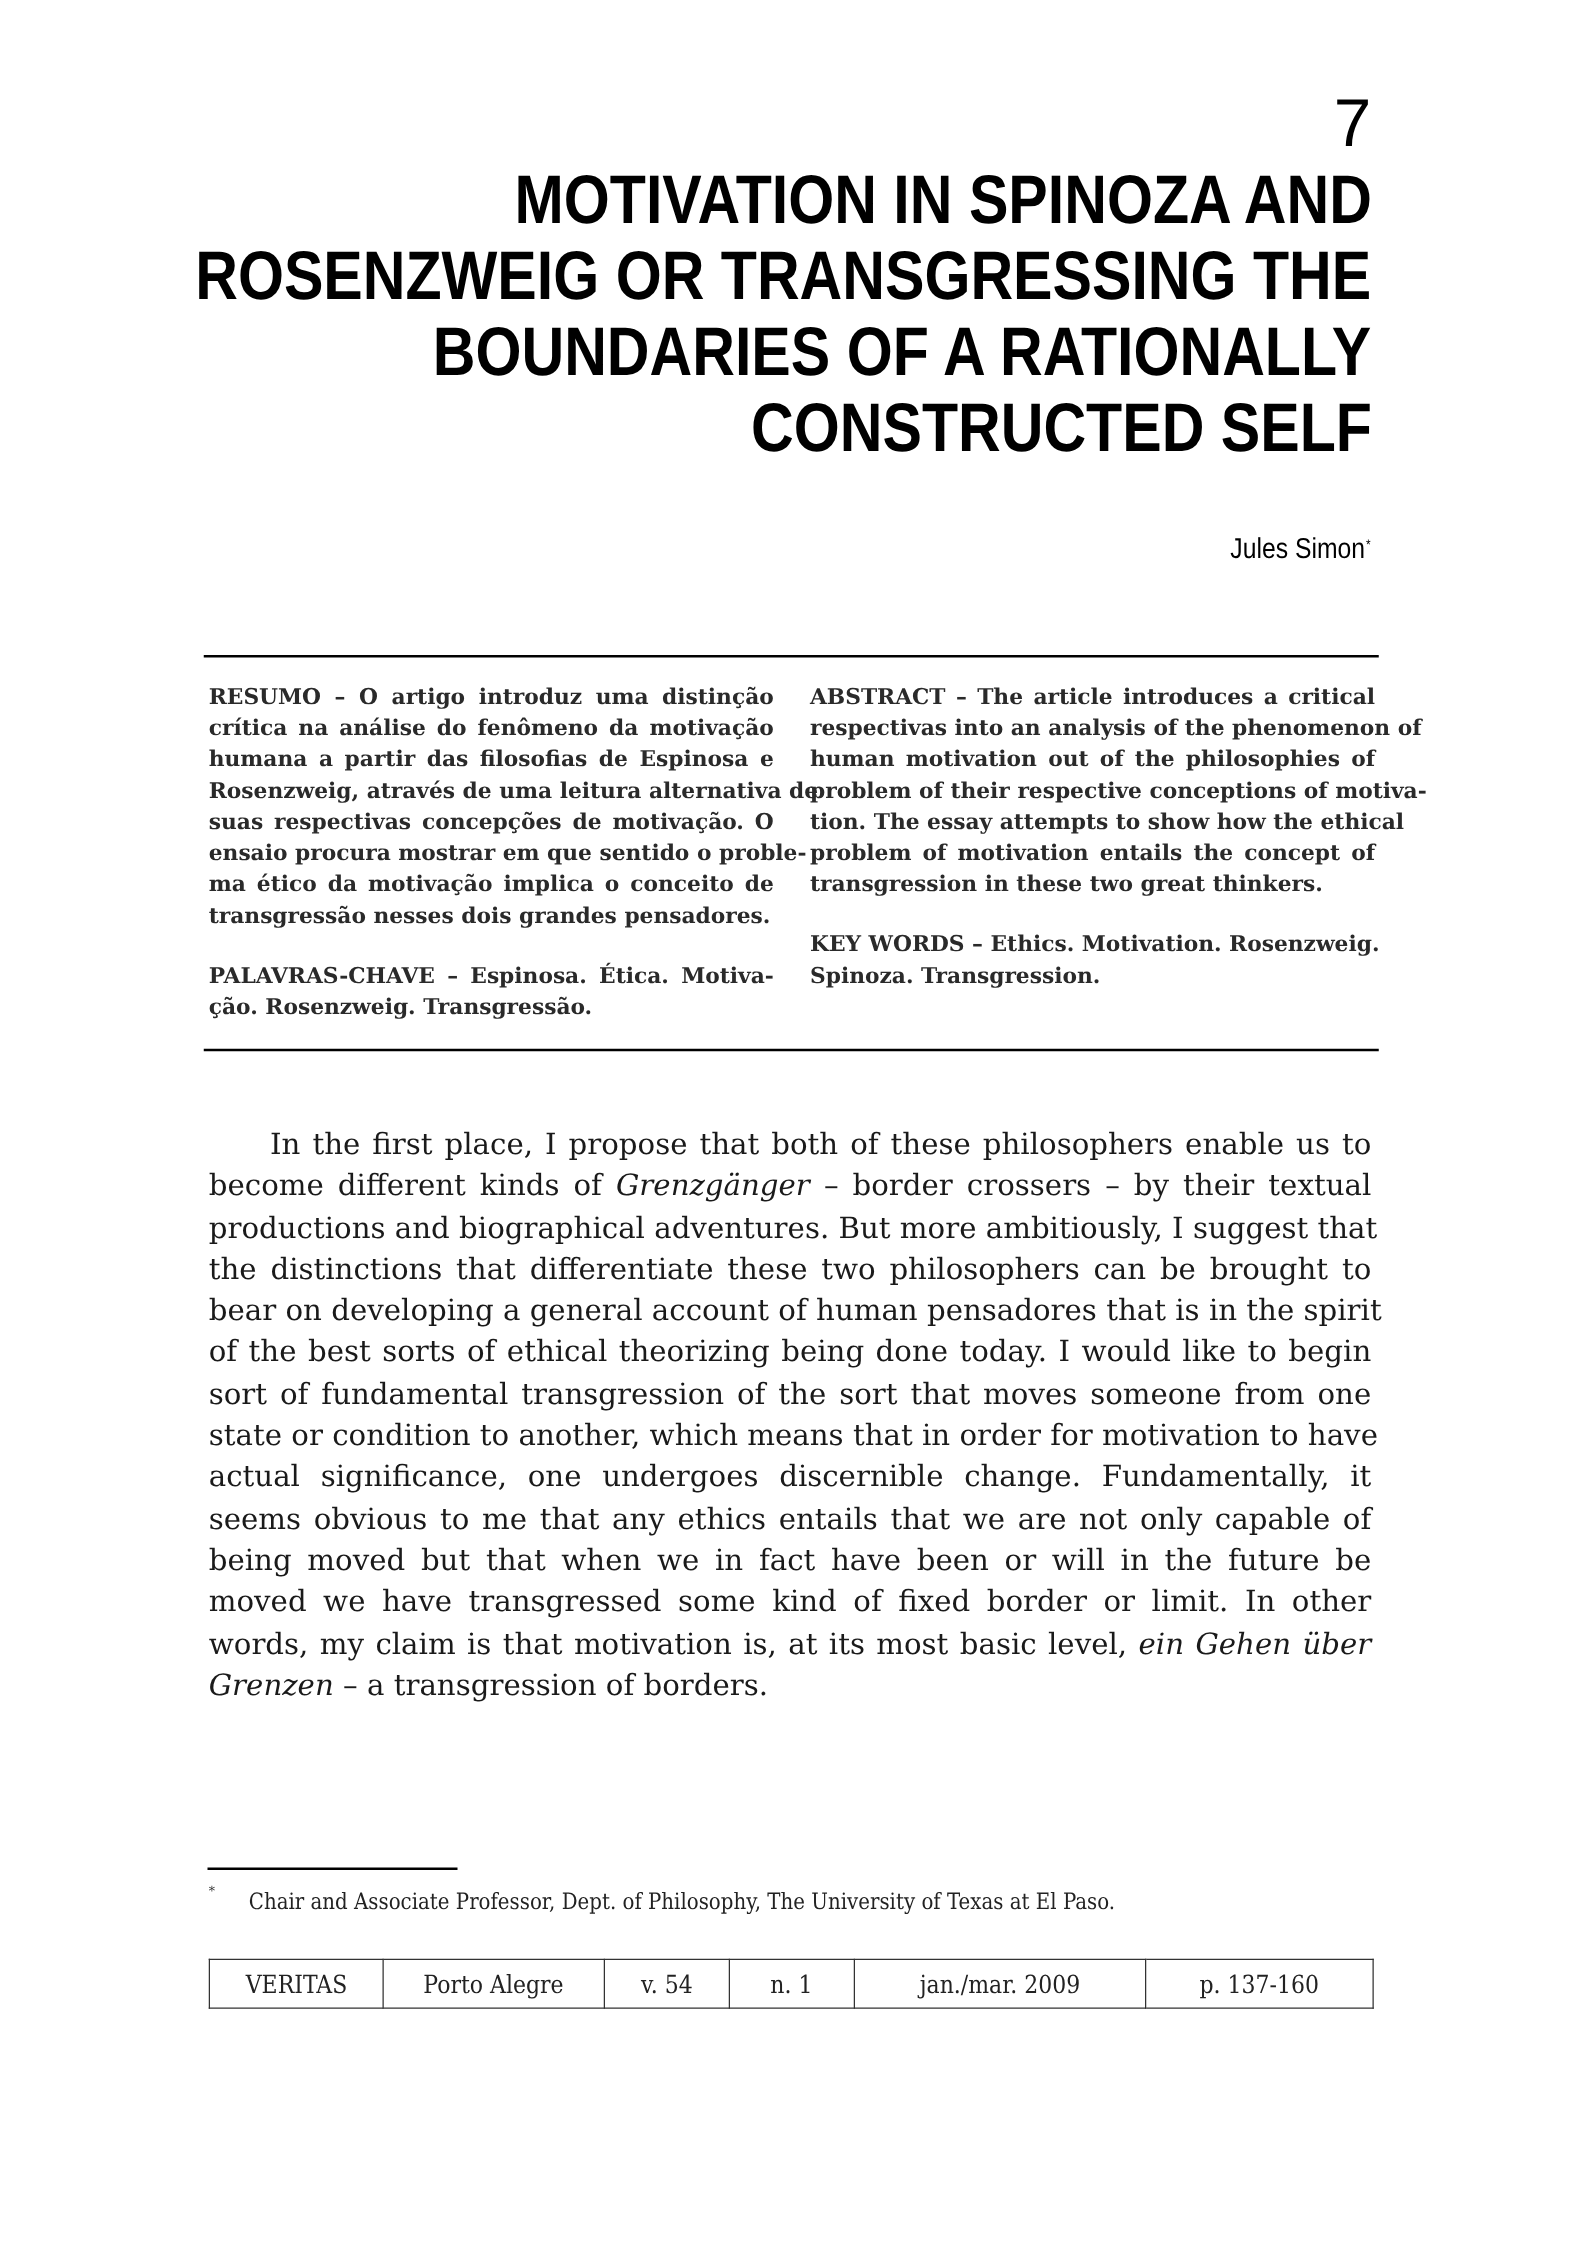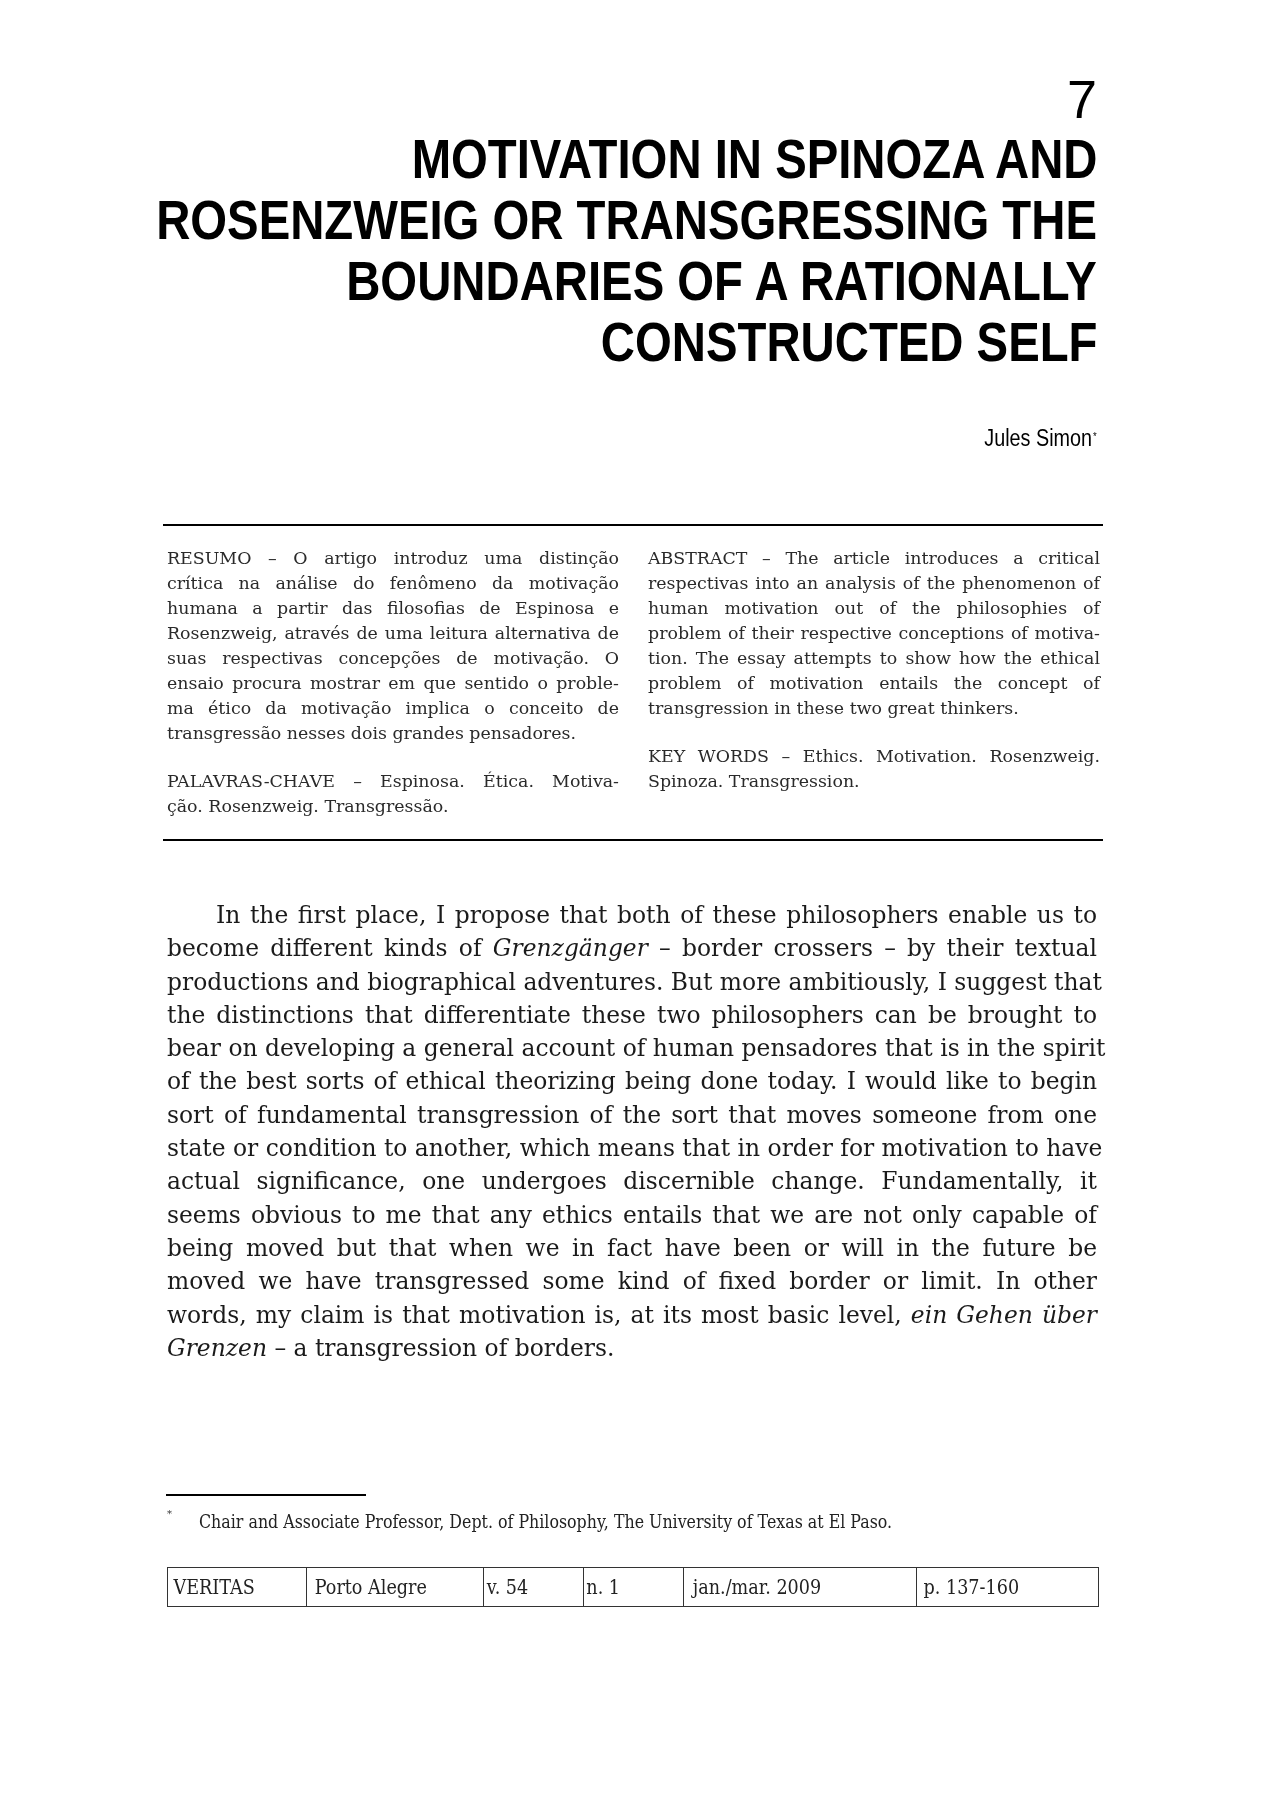--- a/index.html
+++ b/index.html
@@ -20,39 +20,39 @@
   #author sup { font-size: 11px; vertical-align: top; position: relative; top: -2px; margin-left: 1px; }
 
   
   .rule { position: absolute; background: #000; }
   #abstract-top-rule { left: 163px; width: 940px; top: 524px; height: 2px; }
   #abstract-bottom-rule { left: 163px; width: 940px; top: 839px; height: 2px; }
 
   .abs-col { position: absolute; width: 452px; font-size: 17.4px; line-height: 25px; color: #2a2a2a; }
   #resumo-col { left: 167px; top: 546px; }
   #abstract-col { left: 648px; top: 546px; }
-  .abs-col .ln { display: block; text-align: justify; text-align-last: justify; white-space: nowrap; height: 25px; overflow: visible; }
+  .abs-col .ln { display: block; text-align: justify; text-align-last: justify; white-space: nowrap; height: 25px; overflow: visible; font-weight: bold; }
   .abs-col .ln.last { text-align-last: left; }
   .abs-col .gap { height: 23px; }
 
   
   #body-text { left: 167px; top: 899px; width: 930px; font-size: 23.4px; line-height: 33.3px; color: #1a1a1a; }
   #body-text .ln { display: block; text-align: justify; text-align-last: justify; white-space: nowrap; height: 33.3px; }
   #body-text .ln.first { padding-left: 49px; }
   #body-text .ln.last { text-align-last: left; }
   #body-text i { font-style: italic; }
 
   
   #footnote-rule { left: 166px; top: 1494px; width: 200px; height: 2px; }
   #footnote-mark { left: 167px; top: 1508px; font-size: 10px; color: #333; }
   #footnote-text { left: 199px; top: 1510px; font-size: 18px; line-height: 24px; color: #222; white-space: nowrap; transform-origin: left center; transform: scaleX(0.88); }
 
   
   #citation-table { position: absolute; left: 167px; top: 1567px; width: 931px; height: 40px; border-collapse: collapse; table-layout: fixed; }
-  #citation-table td { border: 1.5px solid #333; text-align: left; vertical-align: middle; font-size: 20px; color: #222; padding: 0; white-space: nowrap; overflow: hidden; }
+  #citation-table td { border: 1.5px solid #333; text-align: center; vertical-align: middle; font-size: 20px; color: #222; padding: 0; white-space: nowrap; overflow: hidden; }
   #citation-table td span { display: inline-block; transform: scaleX(0.88); }
 </style>
 </head>
 <body>
 
 <div class="abs sans" id="chapter-number">7</div>
 
 <h1 style="margin:0">
   <span class="title-line sans" id="title-l1">MOTIVATION IN SPINOZA AND</span>
   <span class="title-line sans" id="title-l2">ROSENZWEIG OR TRANSGRESSING THE</span>

